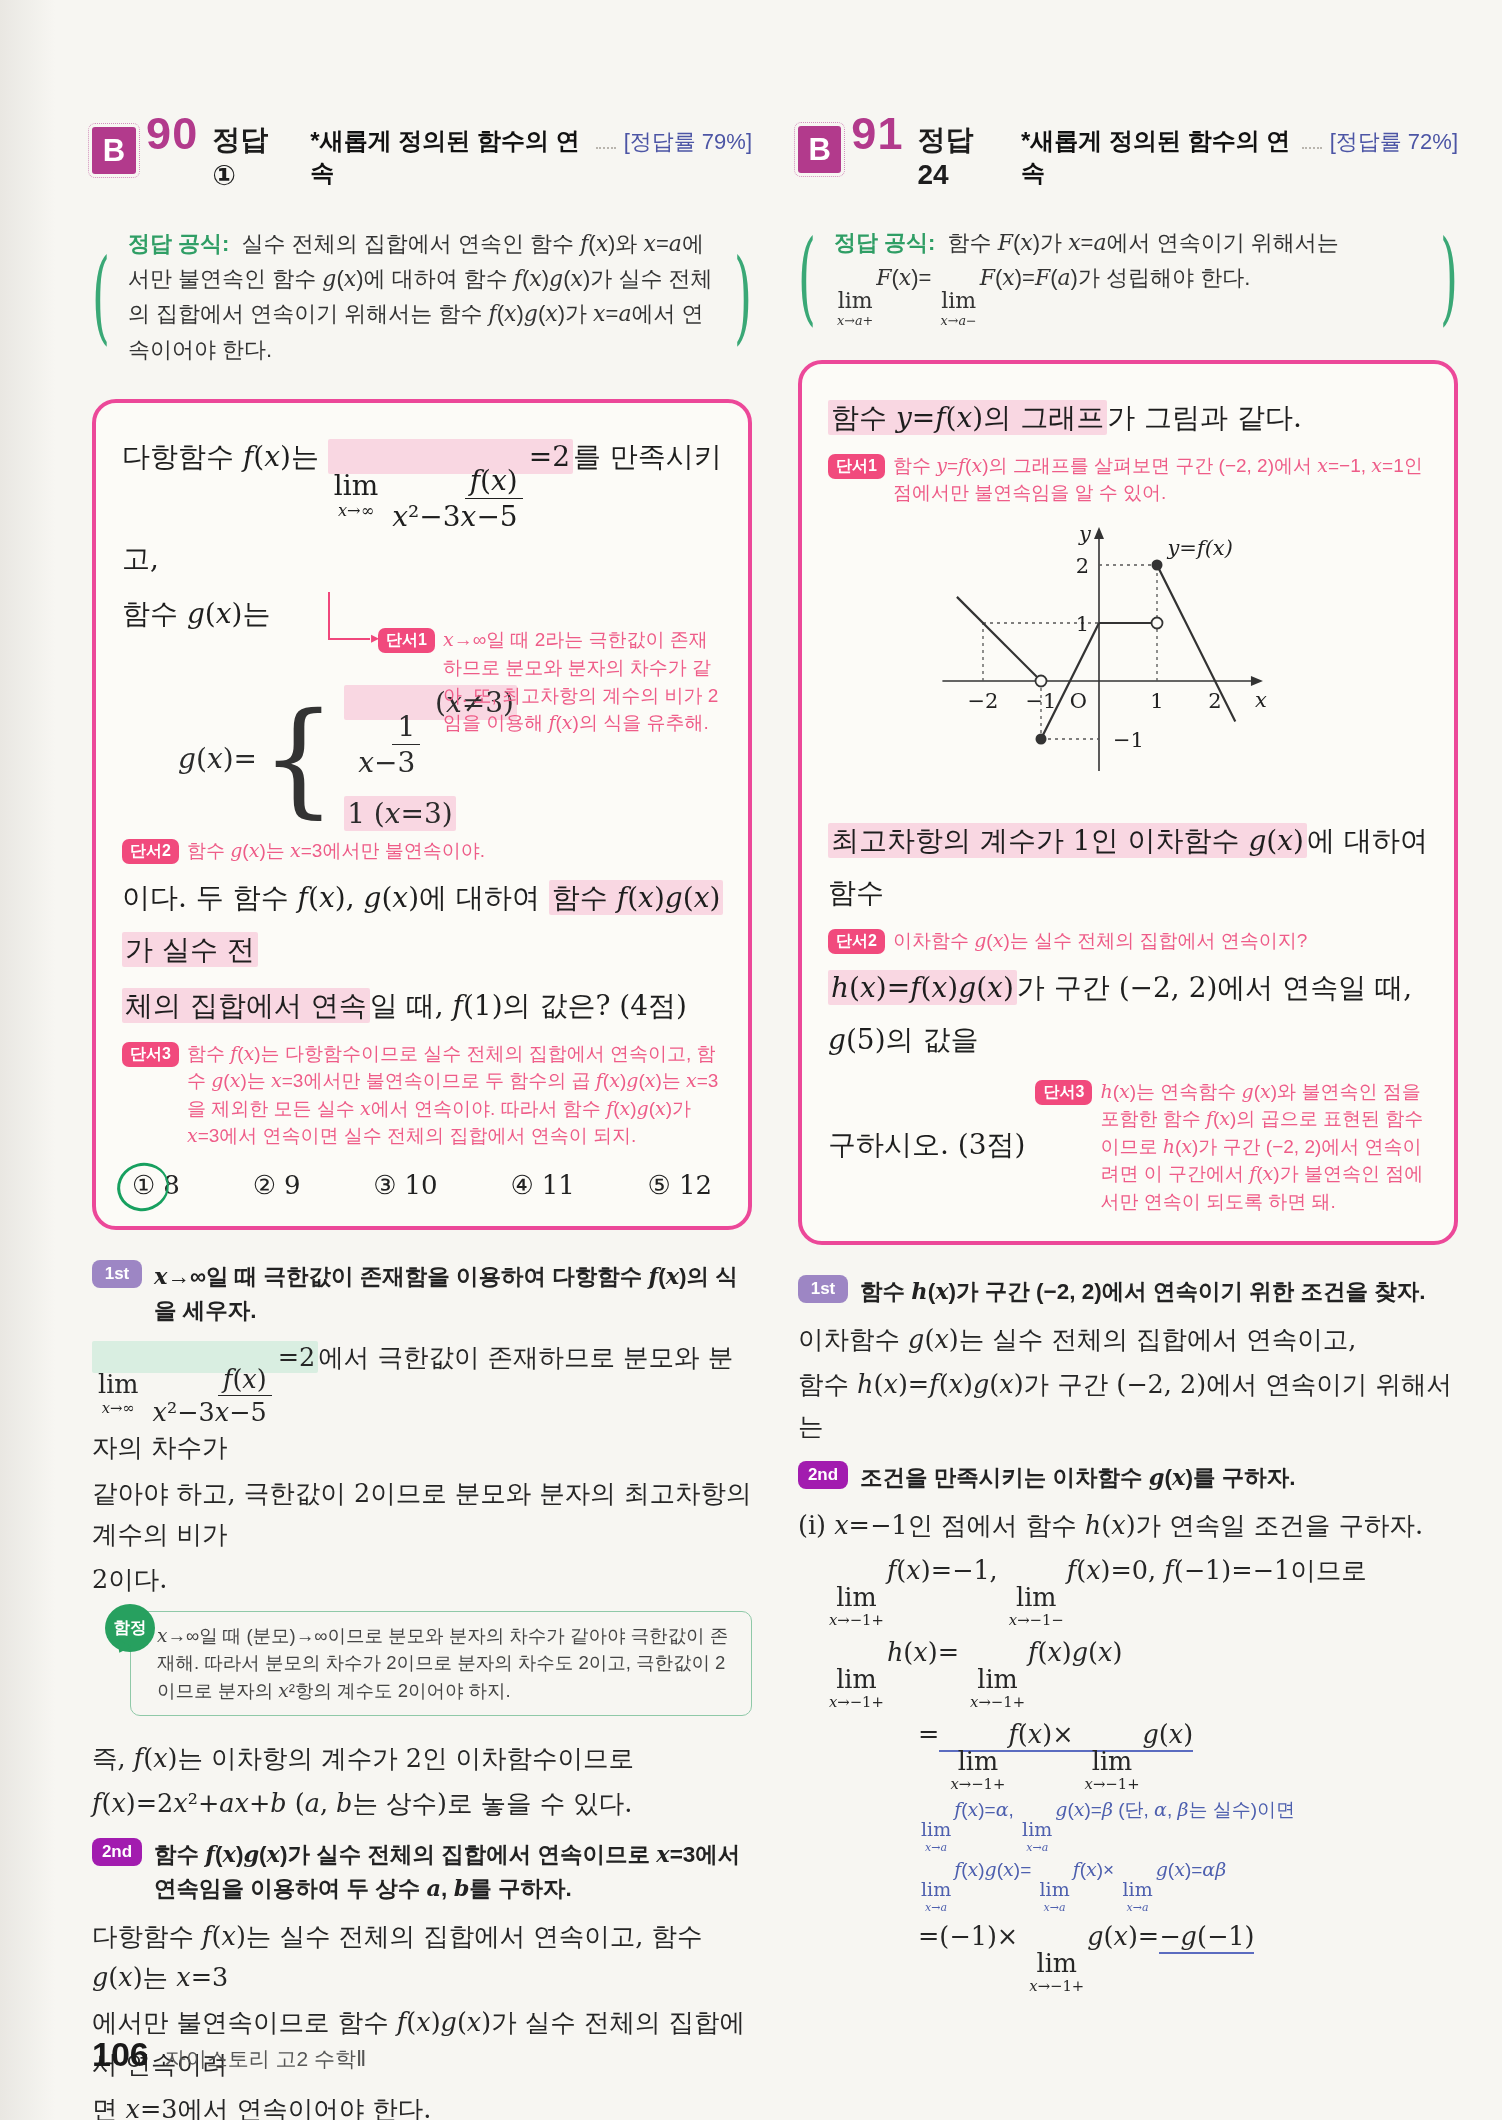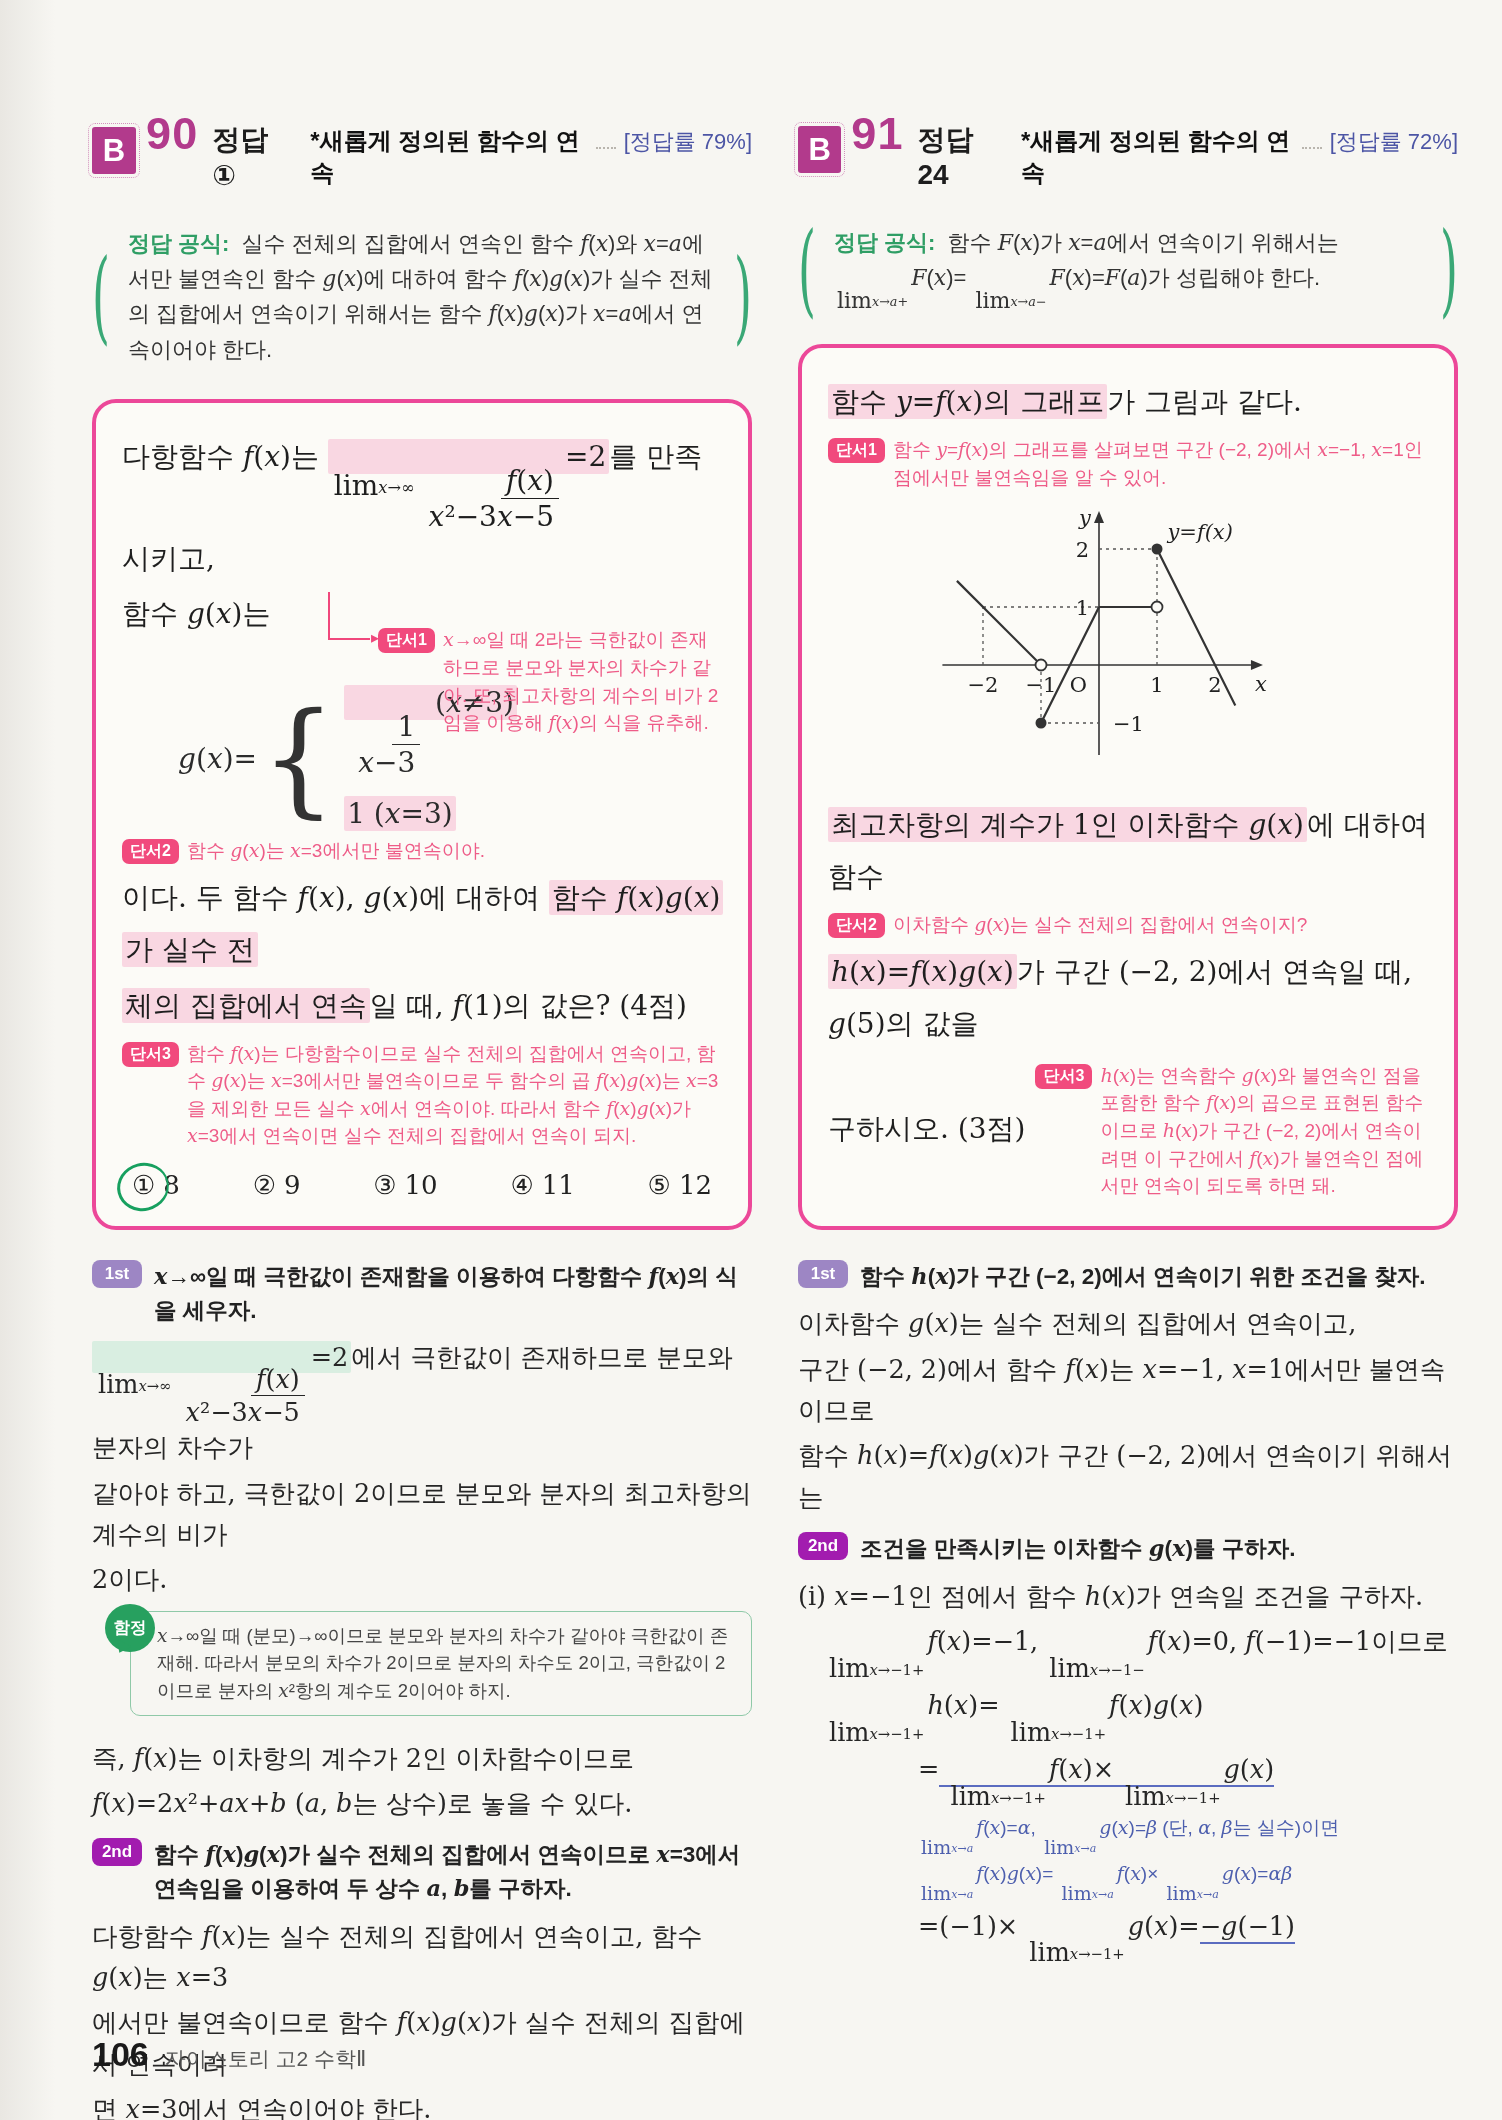--- a/index.html
+++ b/index.html
@@ -82,21 +82,21 @@
         color:#454545;border:1.5px solid #8fc9a8;border-radius:10px;
         padding:10px 14px 10px 26px;margin:8px 0 20px 38px}
   .badge.pin{position:absolute;left:-26px;top:-8px;width:48px;height:48px;border-radius:50%;
         background:#27a05f;display:flex;align-items:center;justify-content:center;
         padding:0;font-size:16.5px}
   .badge.pin::after{content:"";position:absolute;bottom:-9px;left:7px;
         border:8px solid transparent;border-top:11px solid #27a05f;transform:rotate(28deg)}
 
   
   i{font-family:var(--serif);font-style:italic}
-  .lim{display:inline-flex;flex-direction:row;align-items:center;line-height:1;
+  .lim{display:inline-flex;flex-direction:column;align-items:center;line-height:1;
        vertical-align:-1.05em;margin:0 3px;font-family:var(--serif)}
   .lim .lw{font-style:normal}
   .lim .ls{font-size:0.58em;margin-top:3px;white-space:nowrap}
   .frac{display:inline-flex;flex-direction:column;align-items:flex-end;line-height:1.18;
        vertical-align:-0.85em;margin:0 6px;font-family:var(--serif)}
   .frac .fn{border-bottom:1.5px solid currentColor;padding:0 5px 1px}
   .frac .fd{padding:1px 5px 0}
   .hp{background:#f9d7e2;padding:1px 3px;border-radius:2px;box-decoration-break:clone;
       -webkit-box-decoration-break:clone}
   .hg{background:#d9eee1;padding:1px 3px;border-radius:2px;box-decoration-break:clone;
@@ -268,21 +268,20 @@
         <span class="clue" style="margin-top:10px">
           <span class="cbadge">단서3</span>
           <span class="ctext"><i>h</i>(<i>x</i>)는 연속함수 <i>g</i>(<i>x</i>)와 불연속인 점을 포함한 함수 <i>f</i>(<i>x</i>)의 곱으로 표현된 함수이므로 <i>h</i>(<i>x</i>)가 구간 (−2, 2)에서 연속이려면 이 구간에서 <i>f</i>(<i>x</i>)가 불연속인 점에서만 연속이 되도록 하면 돼.</span>
         </span>
       </div>
     </div>
 
     <div class="sol">
         <div class="line step"><span class="badge b1">1st</span><span class="bt">함수 <i>h</i>(<i>x</i>)가 구간 (−2, 2)에서 연속이기 위한 조건을 찾자.</span></div>
         <div class="line m"><span class="bt">이차함수 <i>g</i>(<i>x</i>)는 실수 전체의 집합에서 연속이고,</span></div>
-        <div class="line m"><span class="bt">구간 (−2, 2)에서 함수 <i>f</i>(<i>x</i>)는 <i>x</i>=−1, <i>x</i>=1에서만 불연속이므로</span></div>
         <div class="line m"><span class="bt">함수 <i>h</i>(<i>x</i>)=<i>f</i>(<i>x</i>)<i>g</i>(<i>x</i>)가 구간 (−2, 2)에서 연속이기 위해서는</span></div>
         <div class="line step"><span class="badge b2">2nd</span><span class="bt">조건을 만족시키는 이차함수 <i>g</i>(<i>x</i>)를 구하자.</span></div>
         <div class="line m"><span class="bt">(ⅰ) <i>x</i>=−1인 점에서 함수 <i>h</i>(<i>x</i>)가 연속일 조건을 구하자.</span></div>
         <div class="line m ind1"><span class="bt"><span class="lim"><span class="lw">lim</span><span class="ls"><i>x</i>→−1+</span></span><i>f</i>(<i>x</i>)=−1, <span class="lim"><span class="lw">lim</span><span class="ls"><i>x</i>→−1−</span></span><i>f</i>(<i>x</i>)=0, <i>f</i>(−1)=−1이므로</span></div>
         <div class="line m ind1"><span class="bt"><span class="lim"><span class="lw">lim</span><span class="ls"><i>x</i>→−1+</span></span><i>h</i>(<i>x</i>)= <span class="lim"><span class="lw">lim</span><span class="ls"><i>x</i>→−1+</span></span><i>f</i>(<i>x</i>)<i>g</i>(<i>x</i>)</span></div>
         <div class="line m ind3"><span class="bt">=<span class="ub"> <span class="lim"><span class="lw">lim</span><span class="ls"><i>x</i>→−1+</span></span><i>f</i>(<i>x</i>)× <span class="lim"><span class="lw">lim</span><span class="ls"><i>x</i>→−1+</span></span><i>g</i>(<i>x</i>)</span></span></div>
         <div class="line note ind3"><span class="bt"><span class="lim"><span class="lw">lim</span><span class="ls"><i>x</i>→<i>a</i></span></span><i>f</i>(<i>x</i>)=<i>α</i>, <span class="lim"><span class="lw">lim</span><span class="ls"><i>x</i>→<i>a</i></span></span><i>g</i>(<i>x</i>)=<i>β</i> (단, <i>α</i>, <i>β</i>는 실수)이면</span></div>
         <div class="line note ind3"><span class="bt"><span class="lim"><span class="lw">lim</span><span class="ls"><i>x</i>→<i>a</i></span></span><i>f</i>(<i>x</i>)<i>g</i>(<i>x</i>)= <span class="lim"><span class="lw">lim</span><span class="ls"><i>x</i>→<i>a</i></span></span><i>f</i>(<i>x</i>)× <span class="lim"><span class="lw">lim</span><span class="ls"><i>x</i>→<i>a</i></span></span><i>g</i>(<i>x</i>)=<i>αβ</i></span></div>
         <div class="line m ind3"><span class="bt">=(−1)× <span class="lim"><span class="lw">lim</span><span class="ls"><i>x</i>→−1+</span></span><i>g</i>(<i>x</i>)=<span class="ub">−<i>g</i>(−1)</span></span></div>
       </div>

